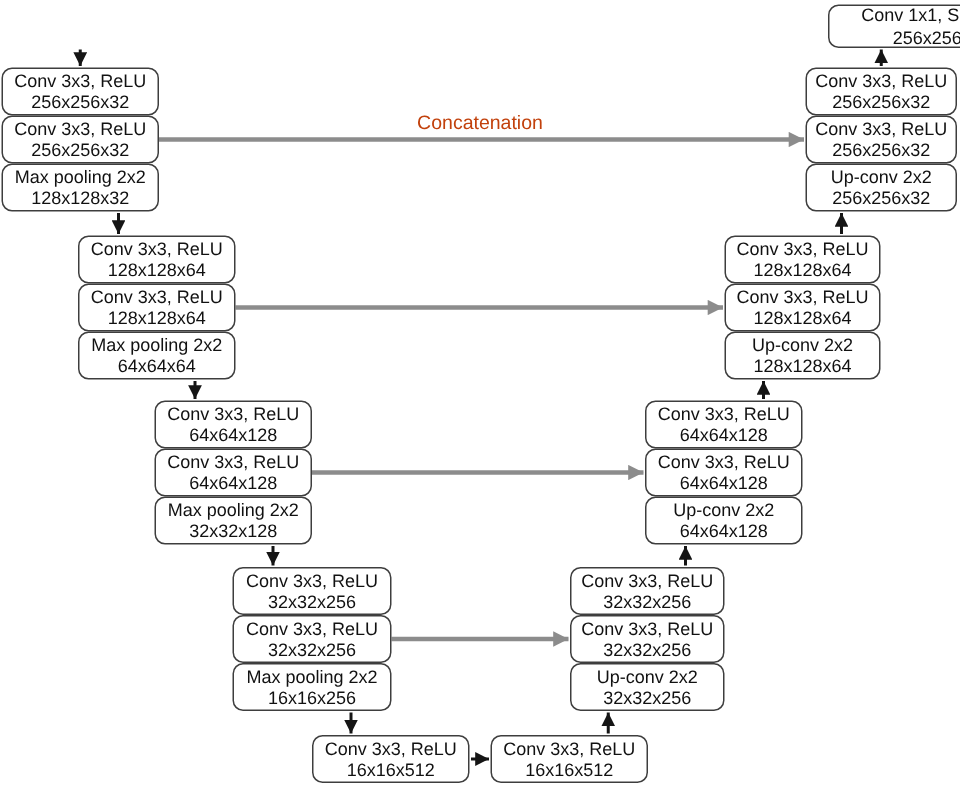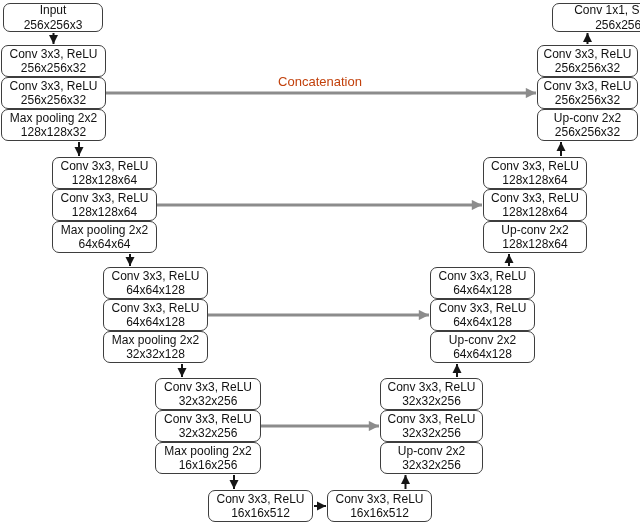--- a/index.html
+++ b/index.html
@@ -66,24 +66,20 @@
     <line x1="587.5" y1="44" x2="587.5" y2="33" stroke="#151515" stroke-width="2" marker-end="url(#blackhead)"></line>
 
     <line x1="106" y1="93" x2="536" y2="93" stroke="#8c8c8c" stroke-width="3" marker-end="url(#grayhead)"></line>
     <line x1="157" y1="205" x2="482" y2="205" stroke="#8c8c8c" stroke-width="3" marker-end="url(#grayhead)"></line>
     <line x1="208" y1="315" x2="429" y2="315" stroke="#8c8c8c" stroke-width="3" marker-end="url(#grayhead)"></line>
     <line x1="261" y1="426" x2="379" y2="426" stroke="#8c8c8c" stroke-width="3" marker-end="url(#grayhead)"></line>
   </svg>
 
   <div class="skip-label">Concatenation</div>
 
-  <div class="node" style="left:3px;top:3px;width:100px;height:29px;">
-    <span>Input</span>
-    <span>256x256x3</span>
-  </div>
 
   <div class="node" style="left:1px;top:45px;width:105px;height:32px;">
     <span>Conv 3x3, ReLU</span>
     <span>256x256x32</span>
   </div>
   <div class="node" style="left:1px;top:77px;width:105px;height:32px;">
     <span>Conv 3x3, ReLU</span>
     <span>256x256x32</span>
   </div>
   <div class="node" style="left:1px;top:109px;width:105px;height:32px;">

